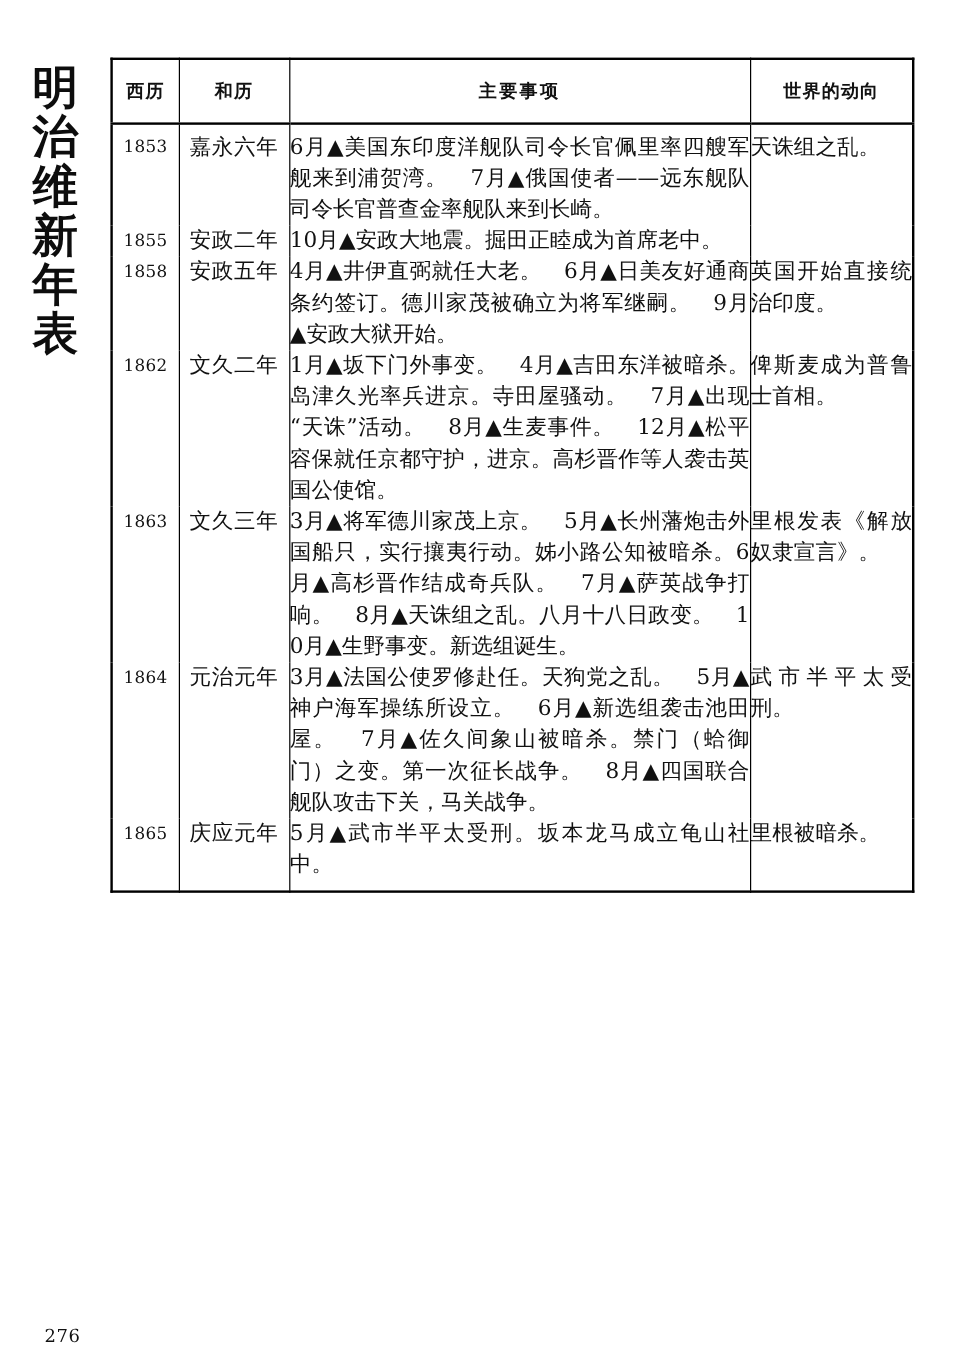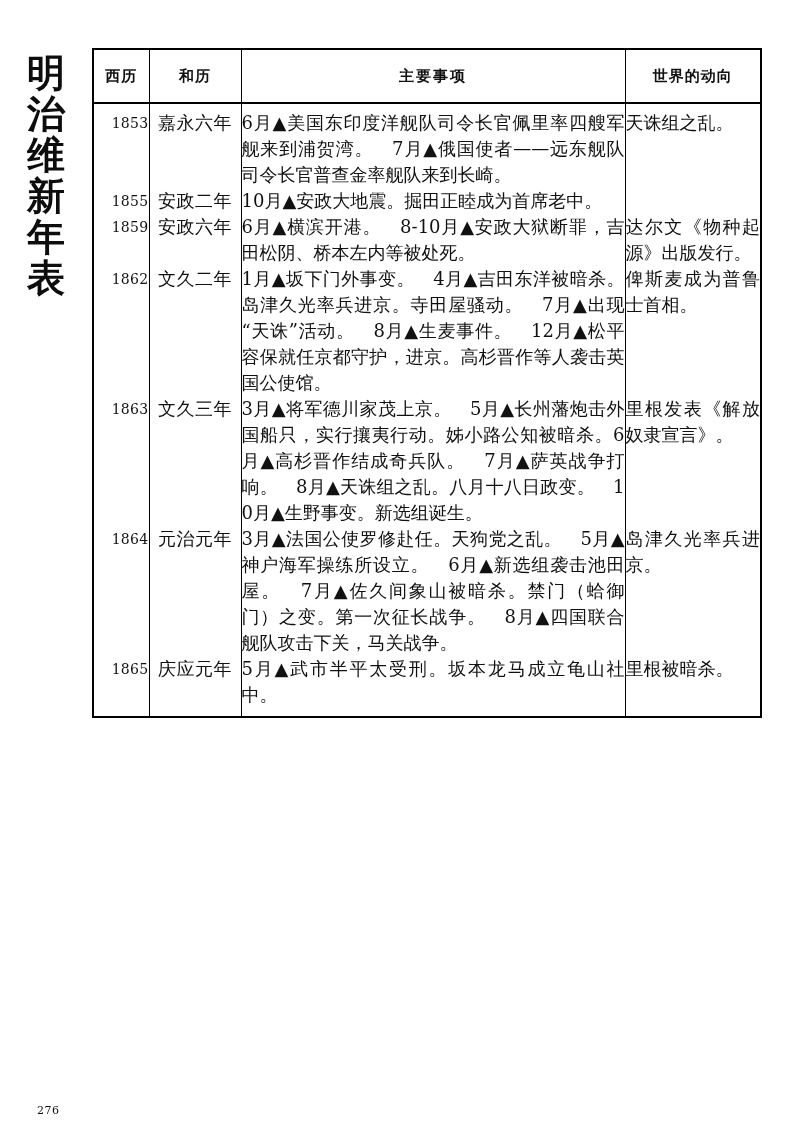--- a/index.html
+++ b/index.html
@@ -81,21 +81,21 @@
     letter-spacing: 1px;
   }
   table.chrono thead th.h-main { letter-spacing: 2px; }
 
   
   tbody tr td {
     font-size: 18px;
     line-height: 26px;
   }
   td.cell-west {
-    text-align: right;
+    text-align: center;
     font-size: 14px;
     letter-spacing: 0.3px;
     font-family: "DejaVu Serif", "Liberation Serif", serif;
     margin-left: 20px;
   }
   td.cell-japan {
     text-align: center;
     letter-spacing: 0.5px;
   }
   td.cell-main {
@@ -112,21 +112,21 @@
   }
   
   tbody tr:first-child td { padding-top: 6px; }
   tbody tr:last-child td  { padding-bottom: 8px; }
 
   
   #page-number {
     position: absolute;
     left: 37px;
     top: 1104px;
-    font-size: 11px;
+    font-size: 15px;
     color: #111;
     letter-spacing: 0.5px;
     font-family: "DejaVu Serif", "Liberation Serif", serif;
   }
 </style>
 </head>
 <body>
 
 <div id="page">
 
@@ -162,42 +162,42 @@
             <td class="cell-main">6月▲美国东印度洋舰队司令长官佩里率四艘军舰来到浦贺湾。　7月▲俄国使者——远东舰队司令长官普查金率舰队来到长崎。</td>
             <td class="cell-world">天诛组之乱。</td>
           </tr>
           <tr>
             <td class="cell-west">1855</td>
             <td class="cell-japan">安政二年</td>
             <td class="cell-main">10月▲安政大地震。掘田正睦成为首席老中。</td>
             <td class="cell-world"></td>
           </tr>
           <tr>
-            <td class="cell-west">1859</td>
-            <td class="cell-japan">安政六年</td>
-            <td class="cell-main">6月▲横滨开港。　8-10月▲安政大狱断罪，吉田松阴、桥本左内等被处死。</td>
-            <td class="cell-world">达尔文《物种起源》出版发行。</td>
+            <td class="cell-west">1858</td>
+            <td class="cell-japan">安政五年</td>
+            <td class="cell-main">4月▲井伊直弼就任大老。　6月▲日美友好通商条约签订。德川家茂被确立为将军继嗣。　9月▲安政大狱开始。</td>
+            <td class="cell-world">英国开始直接统治印度。</td>
           </tr>
           <tr>
             <td class="cell-west">1862</td>
             <td class="cell-japan">文久二年</td>
             <td class="cell-main">1月▲坂下门外事变。　4月▲吉田东洋被暗杀。岛津久光率兵进京。寺田屋骚动。　7月▲出现“天诛”活动。　8月▲生麦事件。　12月▲松平容保就任京都守护，进京。高杉晋作等人袭击英国公使馆。</td>
             <td class="cell-world">俾斯麦成为普鲁士首相。</td>
           </tr>
           <tr>
             <td class="cell-west">1863</td>
             <td class="cell-japan">文久三年</td>
             <td class="cell-main">3月▲将军德川家茂上京。　5月▲长州藩炮击外国船只，实行攘夷行动。姊小路公知被暗杀。6月▲高杉晋作结成奇兵队。　7月▲萨英战争打响。　8月▲天诛组之乱。八月十八日政变。　10月▲生野事变。新选组诞生。</td>
             <td class="cell-world">里根发表《解放奴隶宣言》。</td>
           </tr>
           <tr>
             <td class="cell-west">1864</td>
             <td class="cell-japan">元治元年</td>
             <td class="cell-main">3月▲法国公使罗修赴任。天狗党之乱。　5月▲神户海军操练所设立。　6月▲新选组袭击池田屋。　7月▲佐久间象山被暗杀。禁门（蛤御门）之变。第一次征长战争。　8月▲四国联合舰队攻击下关，马关战争。</td>
-            <td class="cell-world">岛津久光率兵进京。</td>
+            <td class="cell-world">武市半平太受刑。</td>
           </tr>
           <tr>
             <td class="cell-west">1865</td>
             <td class="cell-japan">庆应元年</td>
             <td class="cell-main">5月▲武市半平太受刑。坂本龙马成立龟山社中。</td>
             <td class="cell-world">里根被暗杀。</td>
           </tr>
         </tbody>
     </table>
   </div>

